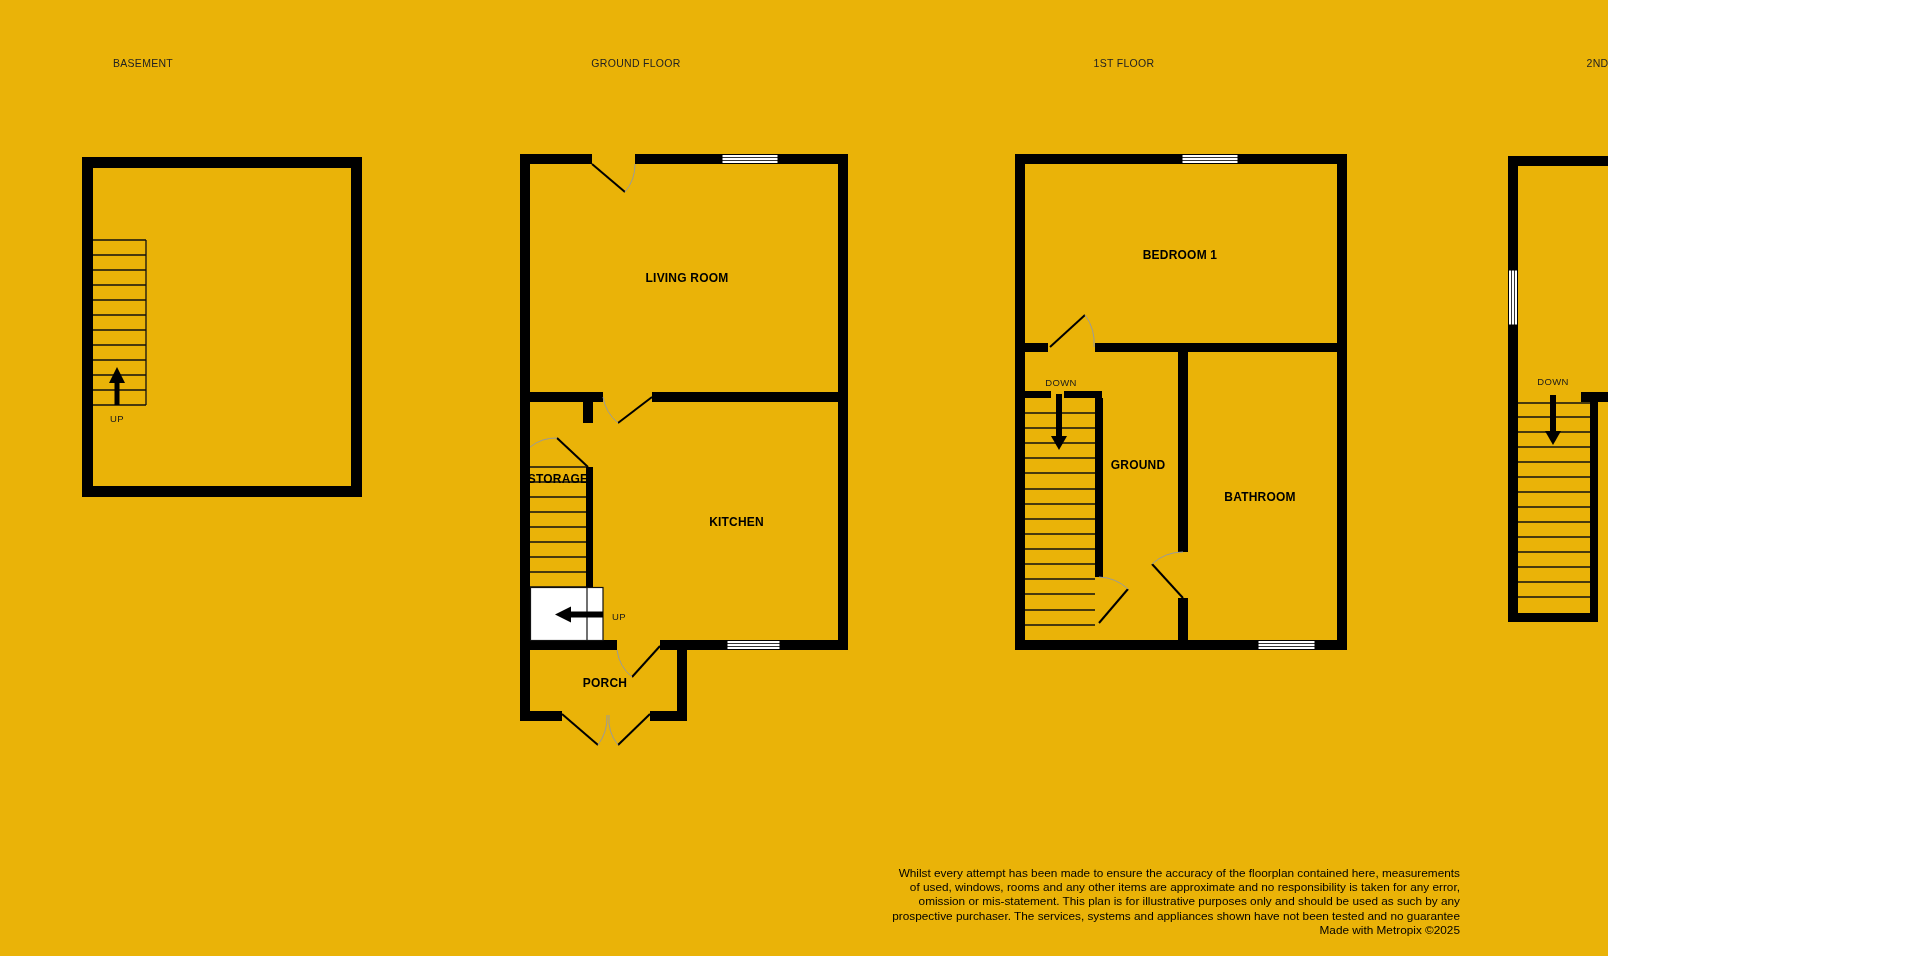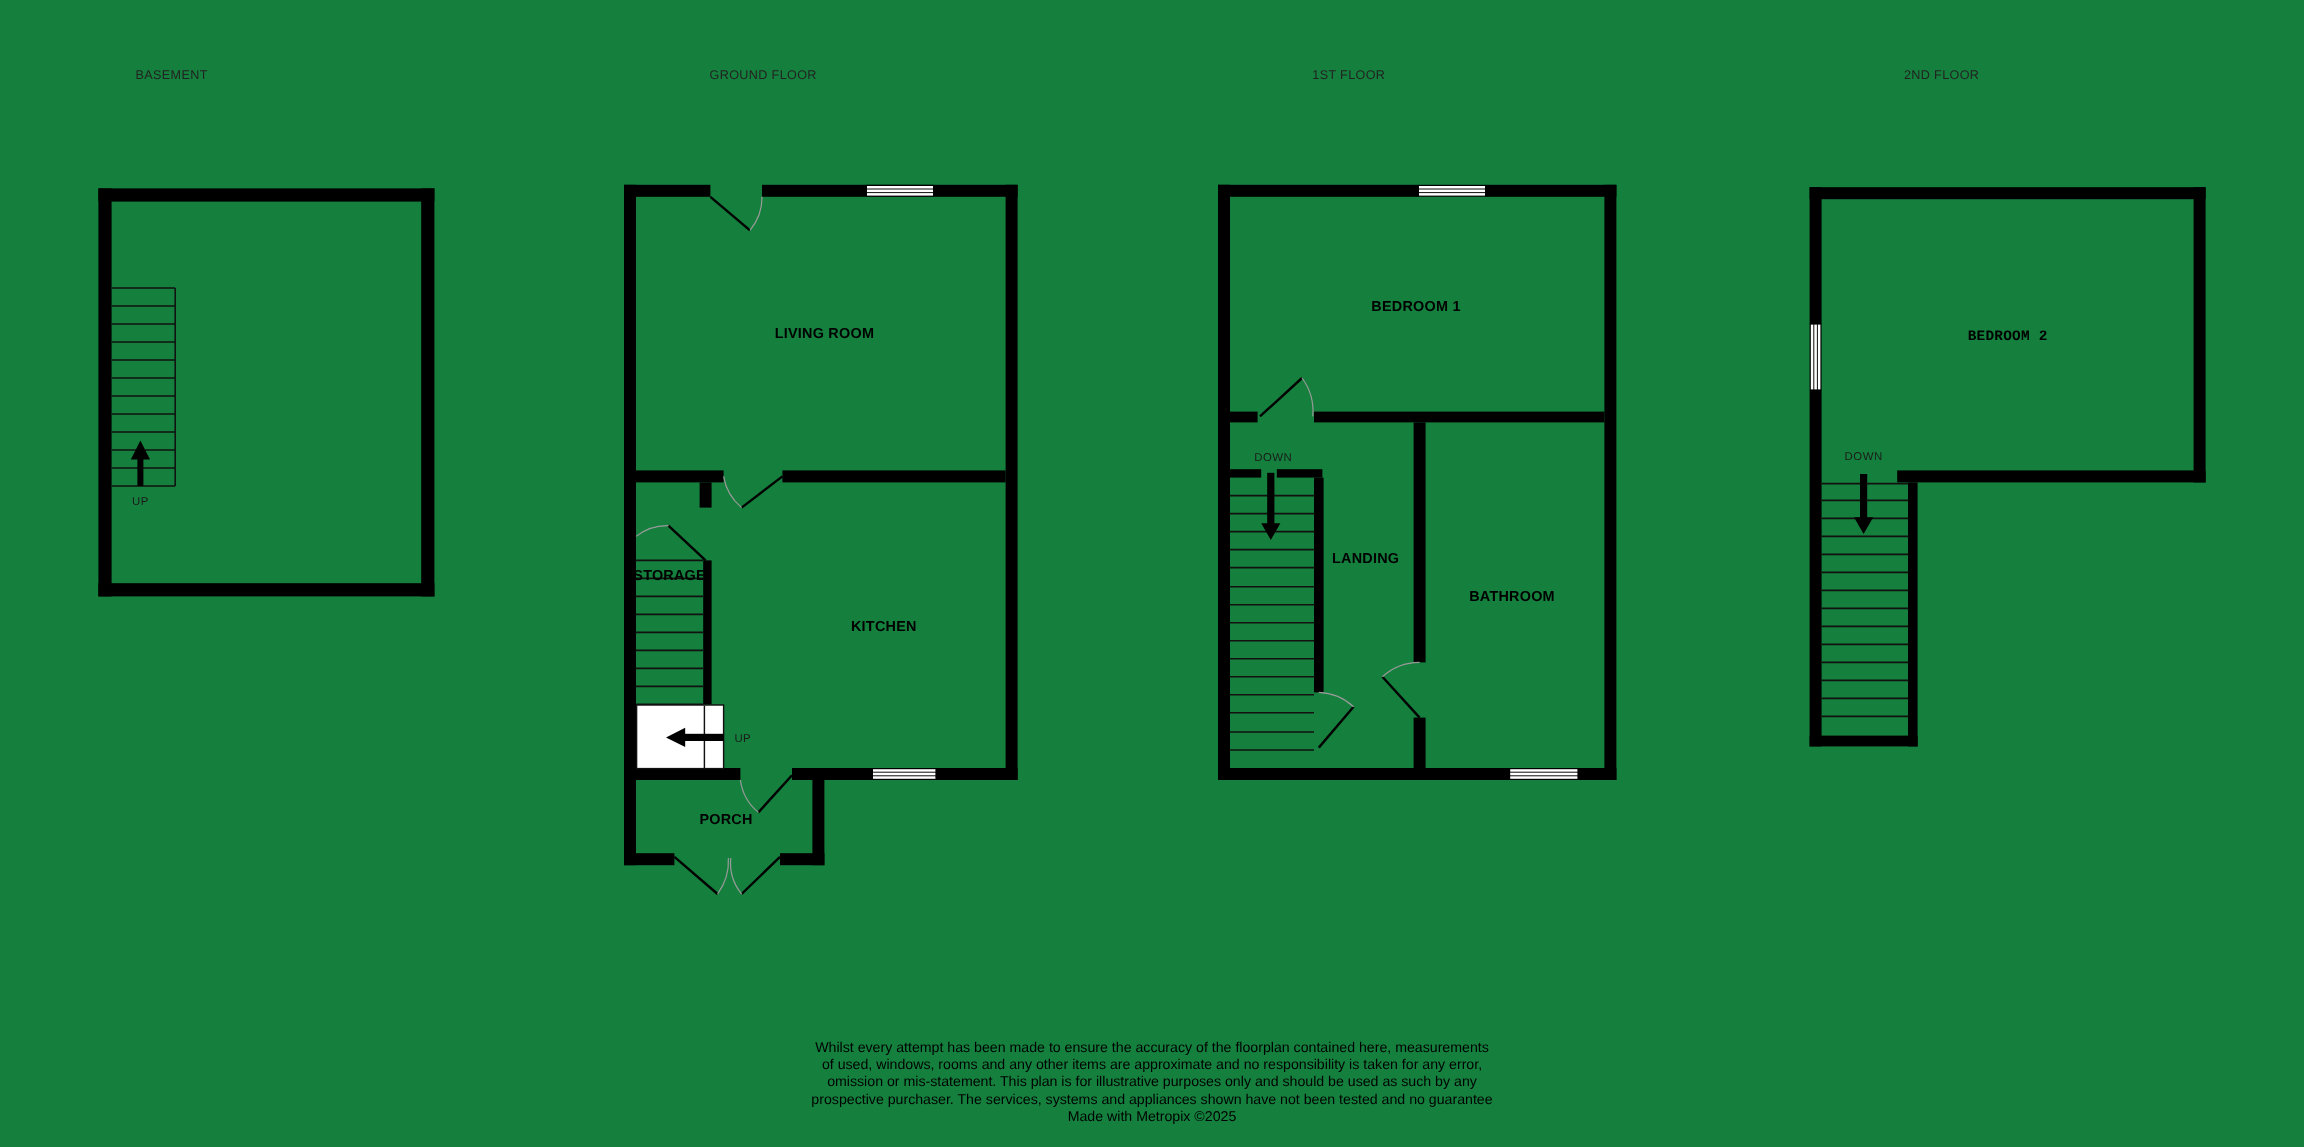--- a/index.html
+++ b/index.html
@@ -1,19 +1,19 @@
 <!DOCTYPE html>
 <html><head>
 <meta charset="utf-8">
 <style>
   html,body{margin:0;padding:0;background:#ffffff;}
   #plan{
     position:relative;
-    width:1920px;height:956px;
-    background:#15803d;
+    width:1608px;height:956px;
+    background:#eab308;
     font-family:"Liberation Sans", sans-serif;
     overflow:hidden;
   }
   #plan-svg{position:absolute;left:0;top:0;}
   .floor-title{
     position:absolute;
     transform:translate(-50%,-50%);
     font-size:10.5px;
     letter-spacing:.3px;
     color:#222;
@@ -32,21 +32,21 @@
     position:absolute;
     transform:translate(-50%,-50%);
     font-size:9.5px;
     letter-spacing:.4px;
     color:#1a1a1a;
     white-space:nowrap;
   }
   .disclaimer{
     position:absolute;
     left:460px;top:866px;width:1000px;
-    text-align:center;
+    text-align:right;
     font-size:11.8px;
     line-height:14.2px;
     color:#000;
   }
 </style>
 </head>
 <body>
 
 <div id="plan">
 
@@ -275,21 +275,21 @@
   <div class="floor-title" style="left:143px;top:63px;">BASEMENT</div>
   <div class="floor-title" style="left:636px;top:63px;">GROUND FLOOR</div>
   <div class="floor-title" style="left:1124px;top:63px;">1ST FLOOR</div>
   <div class="floor-title" style="left:1618px;top:63px;">2ND FLOOR</div>
 
   <div class="room-label" style="left:687px;top:278px;text-align:center;">LIVING ROOM</div>
   <div class="room-label" style="left:558px;top:479px;">STORAGE</div>
   <div class="room-label" style="left:718px;top:522px;padding-left:37px;">KITCHEN</div>
   <div class="room-label" style="left:605px;top:683px;">PORCH</div>
   <div class="room-label" style="left:1180px;top:255px;">BEDROOM 1</div>
-  <div class="room-label" style="left:1138px;top:465px;">LANDING</div>
+  <div class="room-label" style="left:1138px;top:465px;">GROUND</div>
   <div class="room-label" style="left:1260px;top:497px;">BATHROOM</div>
   <div class="room-label" style="left:1673px;top:280px;font-family:Liberation Mono, monospace;">BEDROOM 2</div>
 
   <div class="stair-label" style="left:117px;top:418px;">UP</div>
   <div class="stair-label" style="left:619px;top:616px;">UP</div>
   <div class="stair-label" style="left:1061px;top:382px;">DOWN</div>
   <div class="stair-label" style="left:1553px;top:381px;">DOWN</div>
 
   <div class="disclaimer">
     <div>Whilst every attempt has been made to ensure the accuracy of the floorplan contained here, measurements</div>

